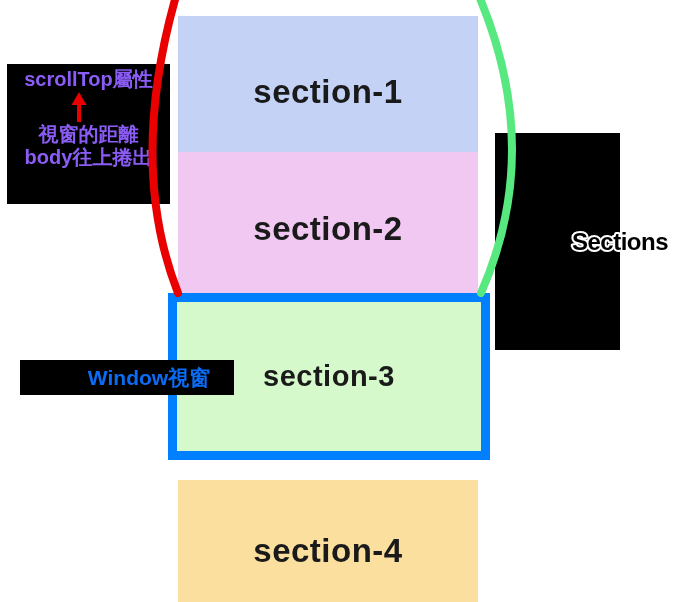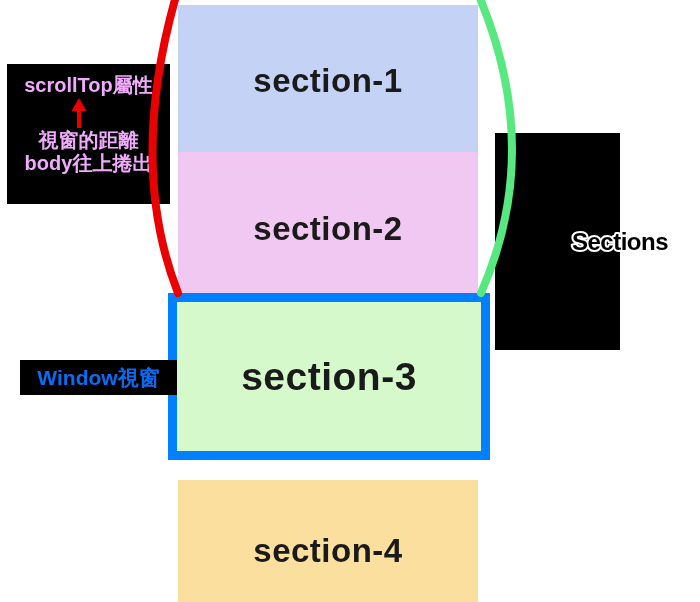--- a/index.html
+++ b/index.html
@@ -7,43 +7,43 @@
     position: relative; width: 700px; height: 602px;
     background: #ffffff; overflow: hidden;
     font-family: "Liberation Sans", sans-serif;
   }
   .section {
     position: absolute; left: 178px; width: 300px;
     display: flex; align-items: center; justify-content: center;
     font-size: 33px; font-weight: bold; color: #1a1a1a;
     letter-spacing: 0.5px;
   }
-  #section-1 { top: 5px;     height: 152px; background: #c4d2f6; }
+  #section-1 { top: 16px;     height: 152px; background: #c4d2f6; }
   #section-2 { top: 152px; height: 153px; background: #f0c8f2; }
   #section-4 { top: 480px; height: 142px; background: #fbdf9e; }
   #viewport-box {
     position: absolute; left: 168px; top: 293px; width: 322px; height: 167px;
     box-sizing: border-box; background: #d5f9cb; border: 9px solid #0080ff;
     display: flex; align-items: center; justify-content: center;
-    font-size: 39px; font-weight: bold; color: #1a1a1a; letter-spacing: 0.5px;
+    font-size: 29px; font-weight: bold; color: #1a1a1a; letter-spacing: 0.5px;
   }
   #scrolltop-box {
     position: absolute; left: 7px; top: 64px; width: 163px; height: 140px;
-    background: #000000; color: #f0abfc; font-weight: bold;
+    background: #000000; color: #8b5cf6; font-weight: bold;
     font-size: 20px; line-height: 23px; text-align: center;
-    box-sizing: border-box; padding-top: 10px;
+    box-sizing: border-box; padding-top: 4px;
   }
   .arrow-wrap {
     height: 32px; display: flex; align-items: center; justify-content: center;
     transform: translateX(-10px);
   }
   #window-box {
-    position: absolute; left: 20px; top: 360px; width: 157px; height: 35px;
+    position: absolute; left: 20px; top: 360px; width: 170px; height: 35px;
     background: #000000; display: flex; align-items: center; justify-content: center;
-    color: #0a6cf5; font-weight: bold; font-size: 21px;
+    color: #0a6cf5; font-weight: bold; font-size: 21px; padding-left: 44px;
   }
   #right-box {
     position: absolute; left: 495px; top: 133px; width: 125px; height: 217px;
     background: #000000;
   }
   #overlay {
     position: absolute; left: 0; top: 0; z-index: 10; pointer-events: none;
   }
 </style>
 </head>

